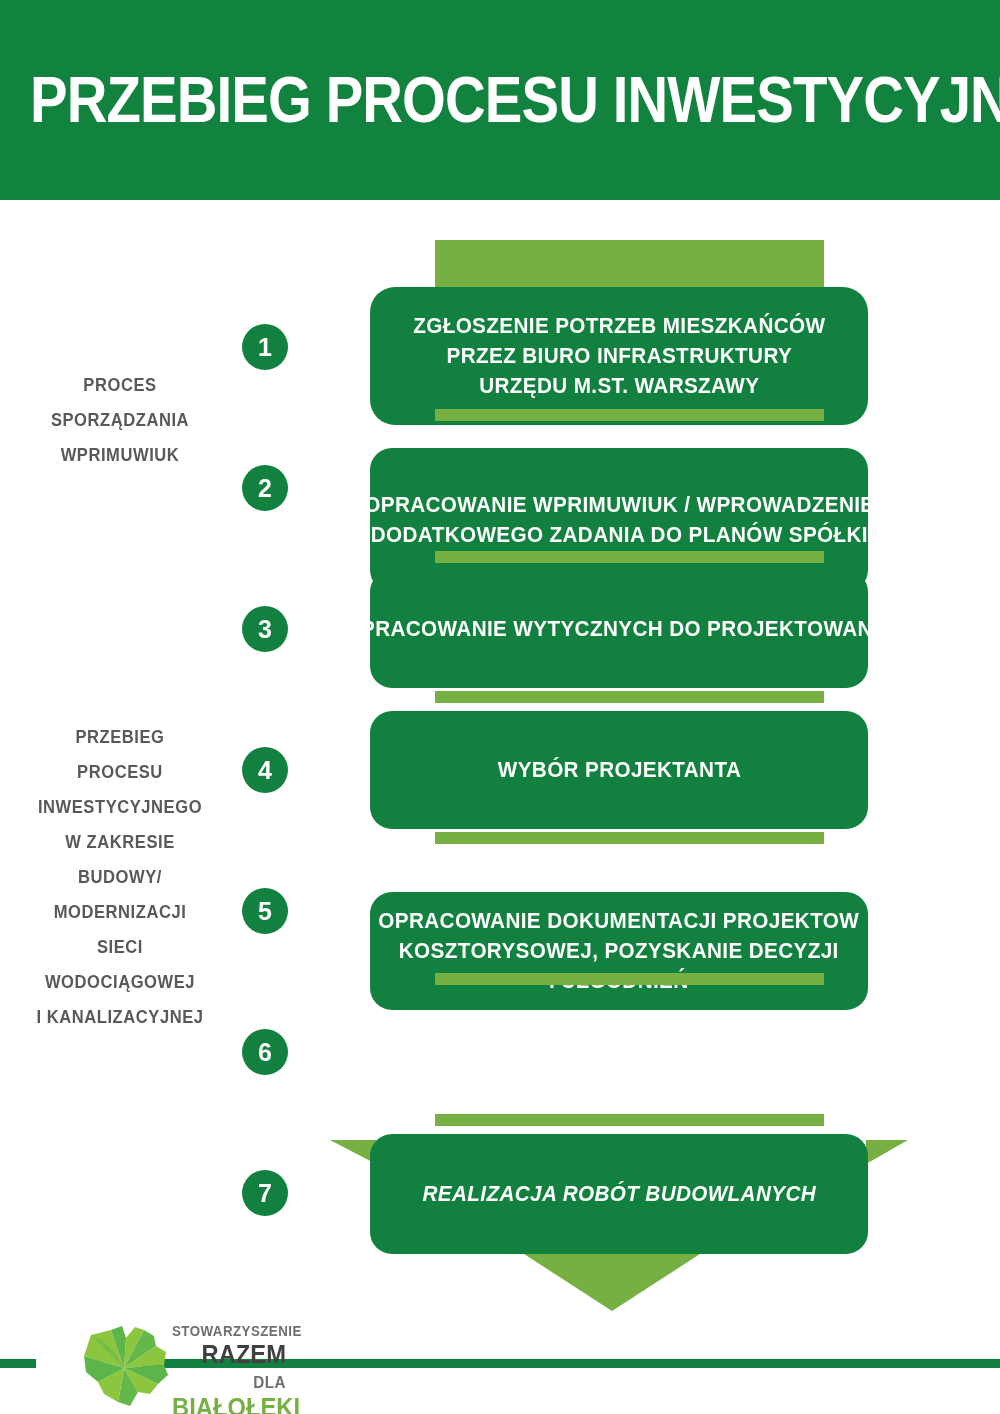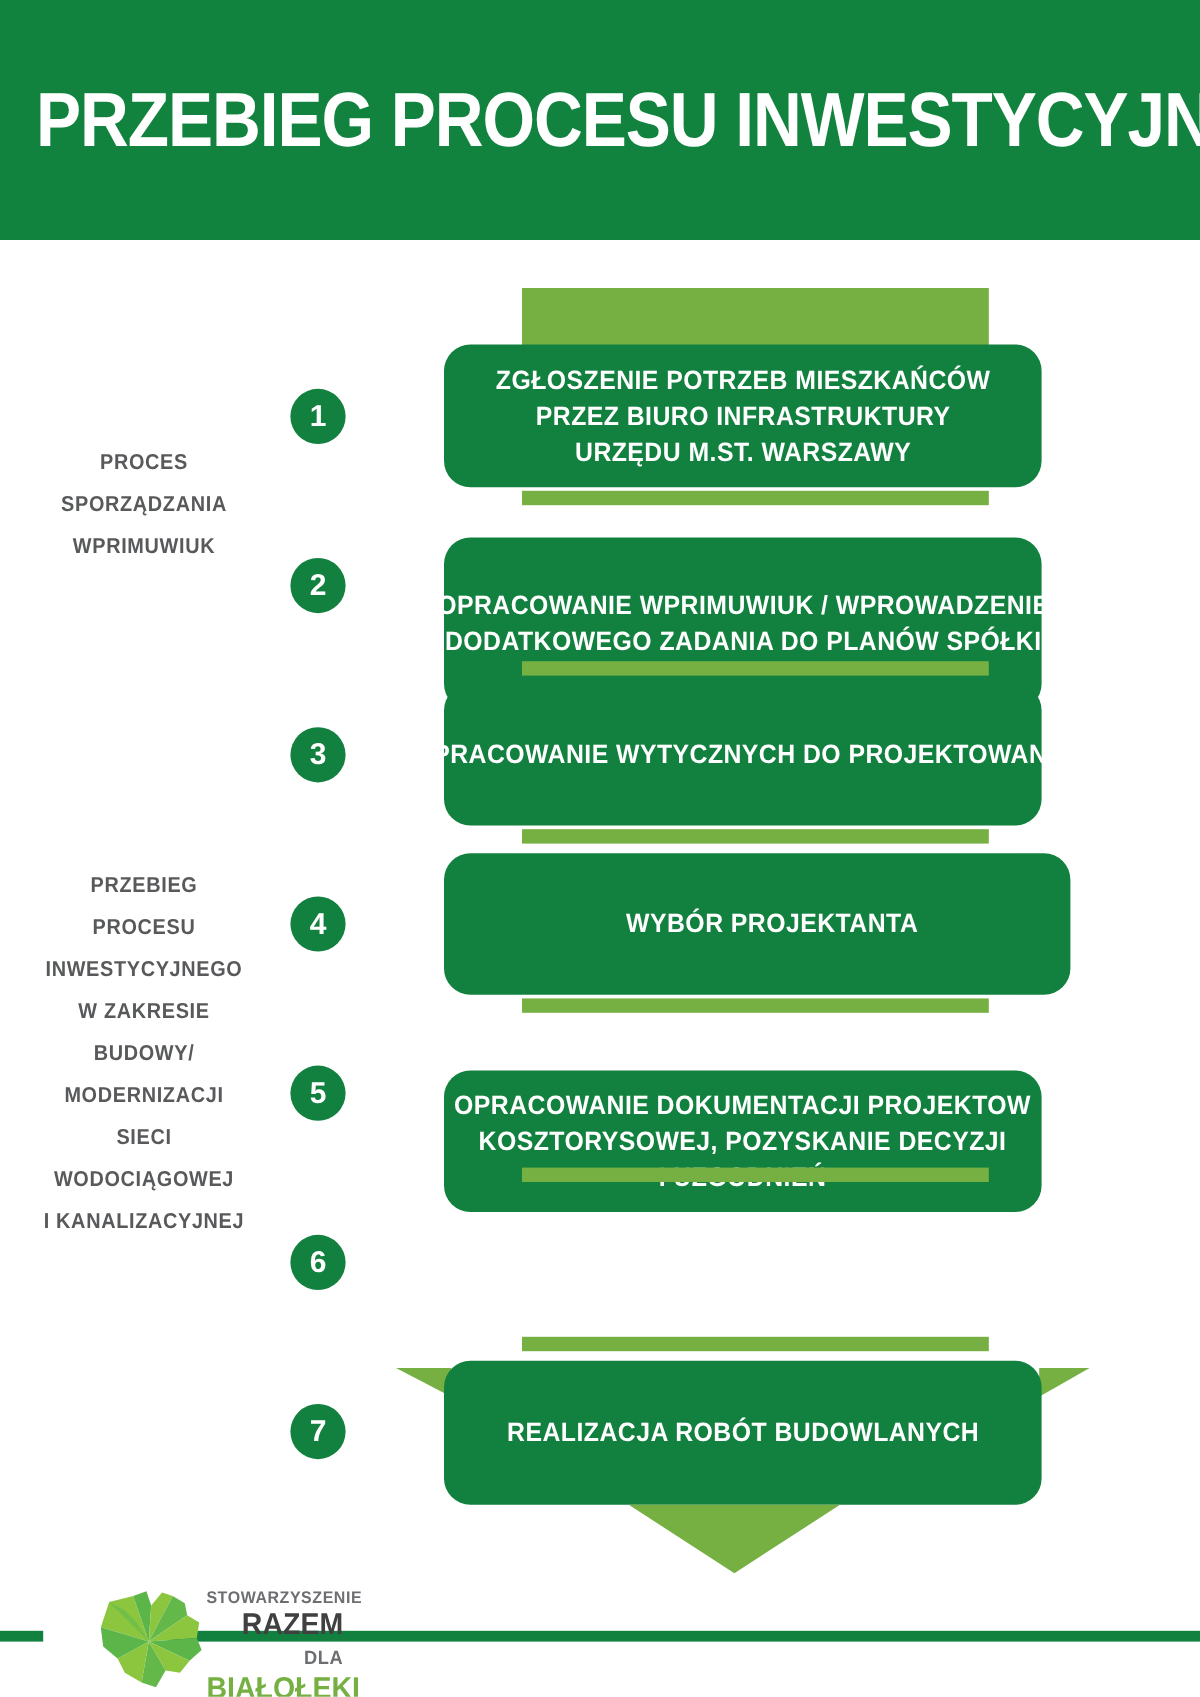--- a/index.html
+++ b/index.html
@@ -147,21 +147,21 @@
   <div>SIECI</div>
   <div>WODOCIĄGOWEJ</div>
   <div>I KANALIZACYJNEJ</div>
 </div>
 
 <div class="flow">
 
   <div class="top-cap"></div>
 
   <div class="step-num" style="top:324px;">1</div>
-  <div class="step-box" style="top:287px;height:119px;">
+  <div class="step-box" style="top:287px;height:138px;border-radius:25px;">
     <div class="step-text">
       <span>ZGŁOSZENIE POTRZEB  MIESZKAŃCÓW</span>
       <span>PRZEZ BIURO INFRASTRUKTURY</span>
       <span>URZĘDU M.ST. WARSZAWY</span>
     </div>
   </div>
   <div class="connector" style="top:409px;"></div>
 
   <div class="step-num" style="top:465px;">2</div>
   <div class="step-box" style="top:448px;height:144px;">
@@ -174,21 +174,21 @@
 
   <div class="step-num" style="top:606px;">3</div>
   <div class="step-box" style="top:570px;height:118px;">
     <div class="step-text">
       <span>OPRACOWANIE WYTYCZNYCH DO PROJEKTOWANIA</span>
     </div>
   </div>
   <div class="connector" style="top:691px;"></div>
 
   <div class="step-num" style="top:747px;">4</div>
-  <div class="step-box" style="top:711px;height:118px;padding-left:24px;">
+  <div class="step-box" style="top:711px;height:118px;">
     <div class="step-text">
       <span>WYBÓR PROJEKTANTA</span>
     </div>
   </div>
   <div class="connector" style="top:832px;"></div>
 
   <div class="step-num" style="top:888px;">5</div>
   <div class="step-box" style="top:852px;height:118px;margin-top:40px;">
     <div class="step-text">
       <span>OPRACOWANIE DOKUMENTACJI PROJEKTOW</span>
@@ -197,21 +197,21 @@
     </div>
   </div>
   <div class="connector" style="top:973px;"></div>
 
   <div class="step-num" style="top:1029px;">6</div>
   <div class="connector" style="top:1114px;"></div>
 
   <div class="wing-left"></div>
   <div class="wing-right"></div>
   <div class="step-num" style="top:1170px;">7</div>
-  <div class="step-box" style="top:1134px;height:120px;">
+  <div class="step-box" style="top:1134px;height:120px;font-style:italic;">
     <div class="step-text">
       <span>REALIZACJA ROBÓT BUDOWLANYCH</span>
     </div>
   </div>
   <div class="arrow-down"></div>
 </div>
 
 <div class="footer-rule-left"></div>
 <div class="footer-rule-right"></div>
 

